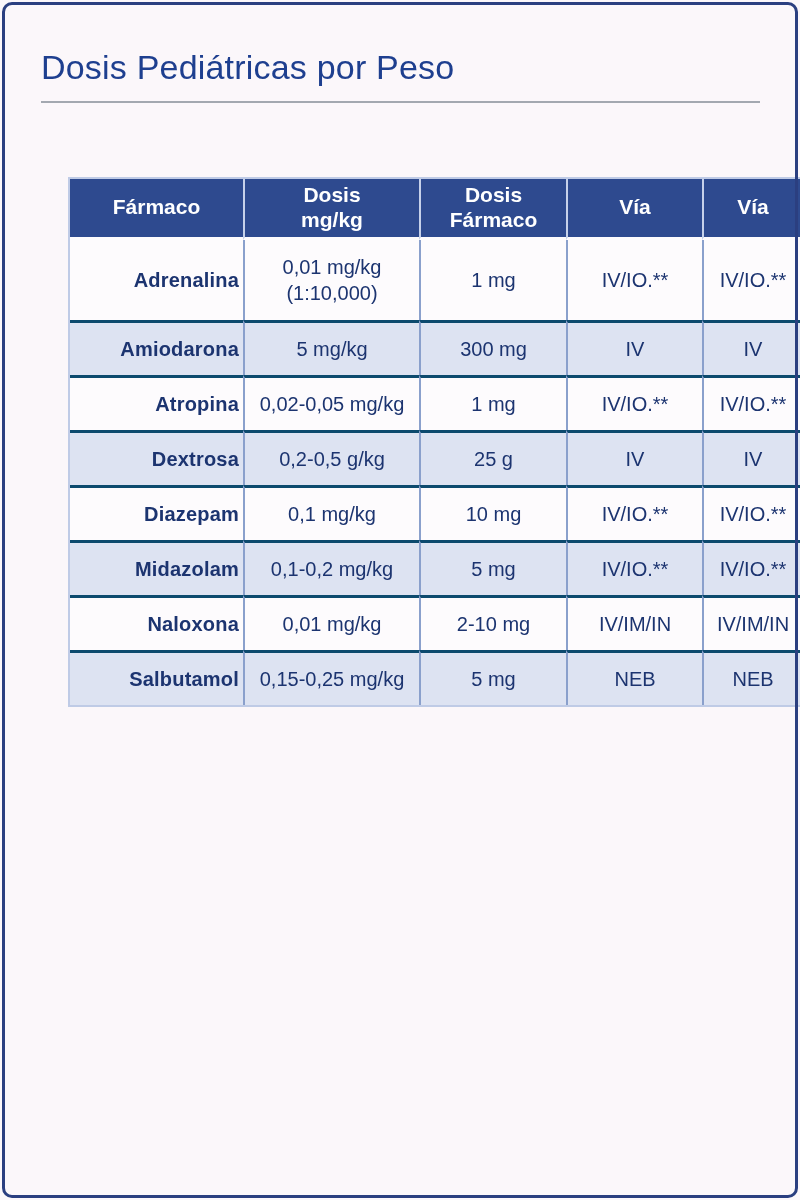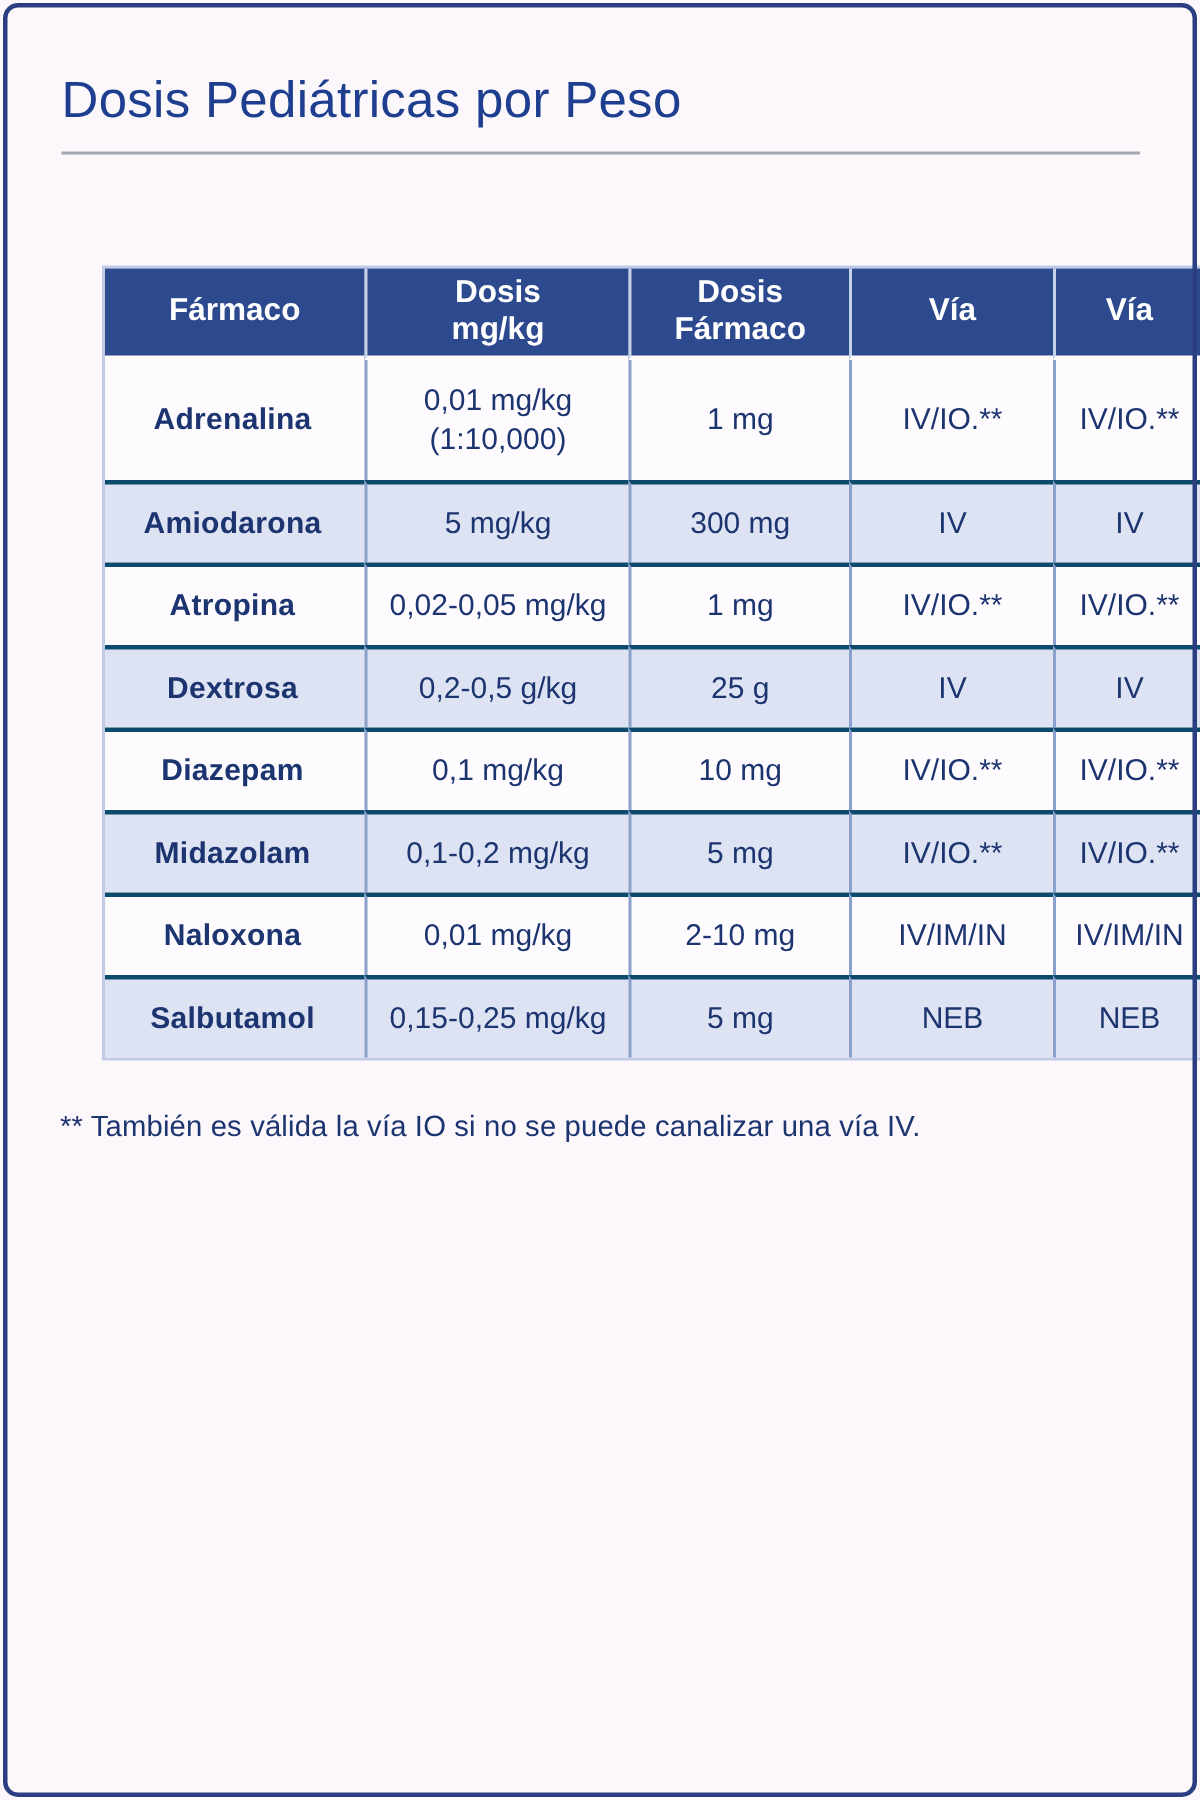--- a/index.html
+++ b/index.html
@@ -64,21 +64,21 @@
     text-align: center;
     vertical-align: middle;
     height: 55px;
     padding: 8px 4px;
     line-height: 1.3;
     border-left: 2px solid #8aa0cc;
     border-top: 3px solid #0c4a6e;
   }
   .dose-table tbody td:first-child {
     border-left: none;
-    text-align: center;
+    text-align: right;
     padding-left: 1px;
     font-weight: bold;
     letter-spacing: 0.2px;
   }
   .dose-table tbody tr:first-child td { border-top: none; height: 80px; }
   .dose-table tbody tr:nth-child(odd) td { background: #fdfbfd; }
   .dose-table tbody tr:nth-child(even) td { background: #dde3f2; }
   .line { display: block; }
 
   .footnote {
@@ -194,15 +194,14 @@
         <td>Salbutamol</td>
         <td>0,15-0,25 mg/kg</td>
         <td>5 mg</td>
         <td>NEB</td>
         <td>NEB</td>
       </tr>
 
     </tbody>
   </table>
 
-  <p class="footnote">** También es válida la vía IO si no se puede canalizar una vía IV.</p>
 
 </div>
 
 </body></html>

